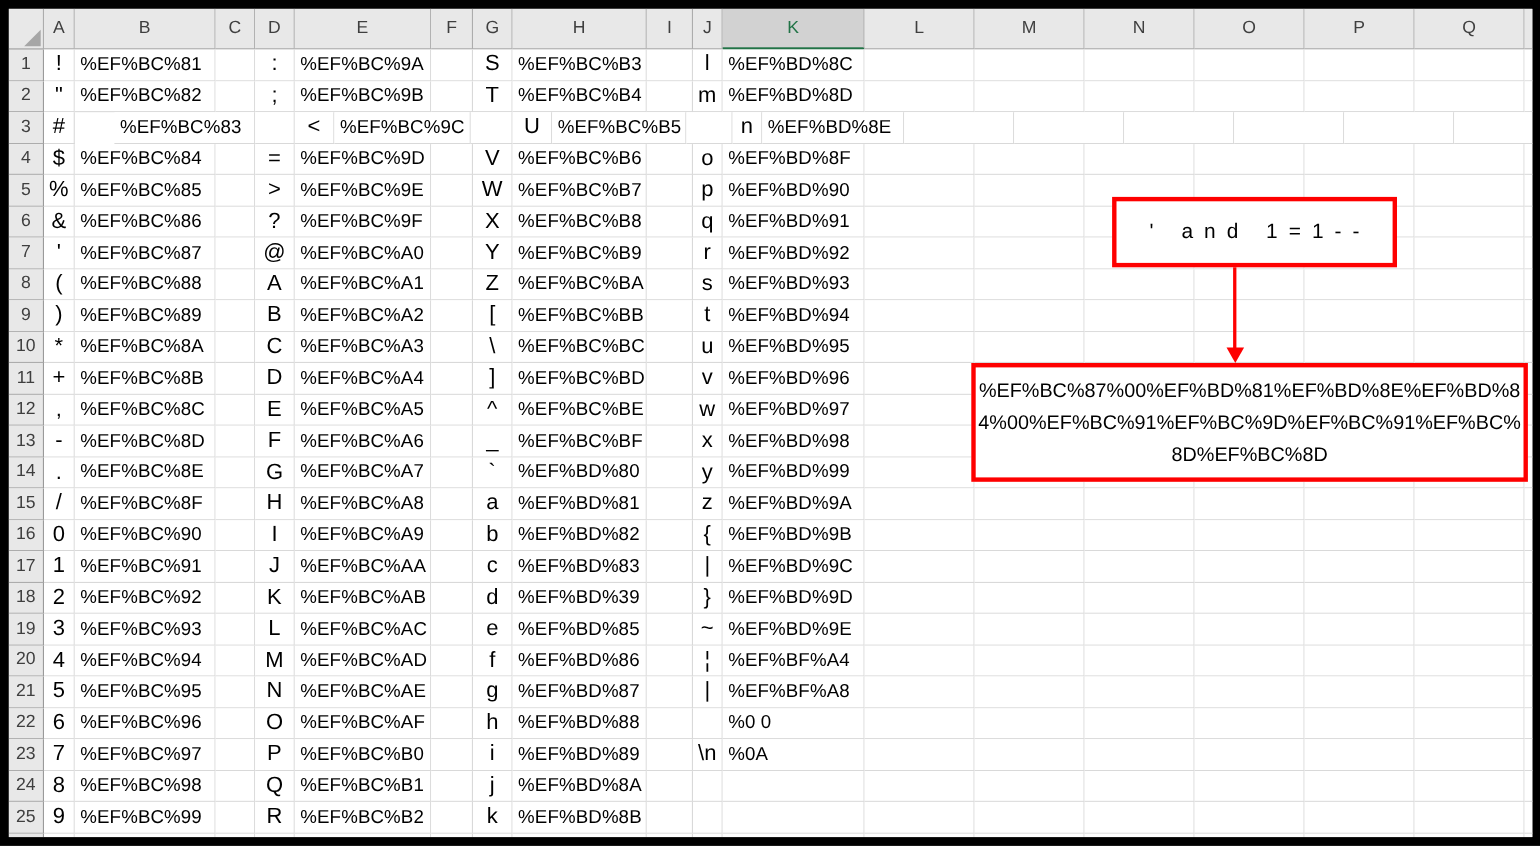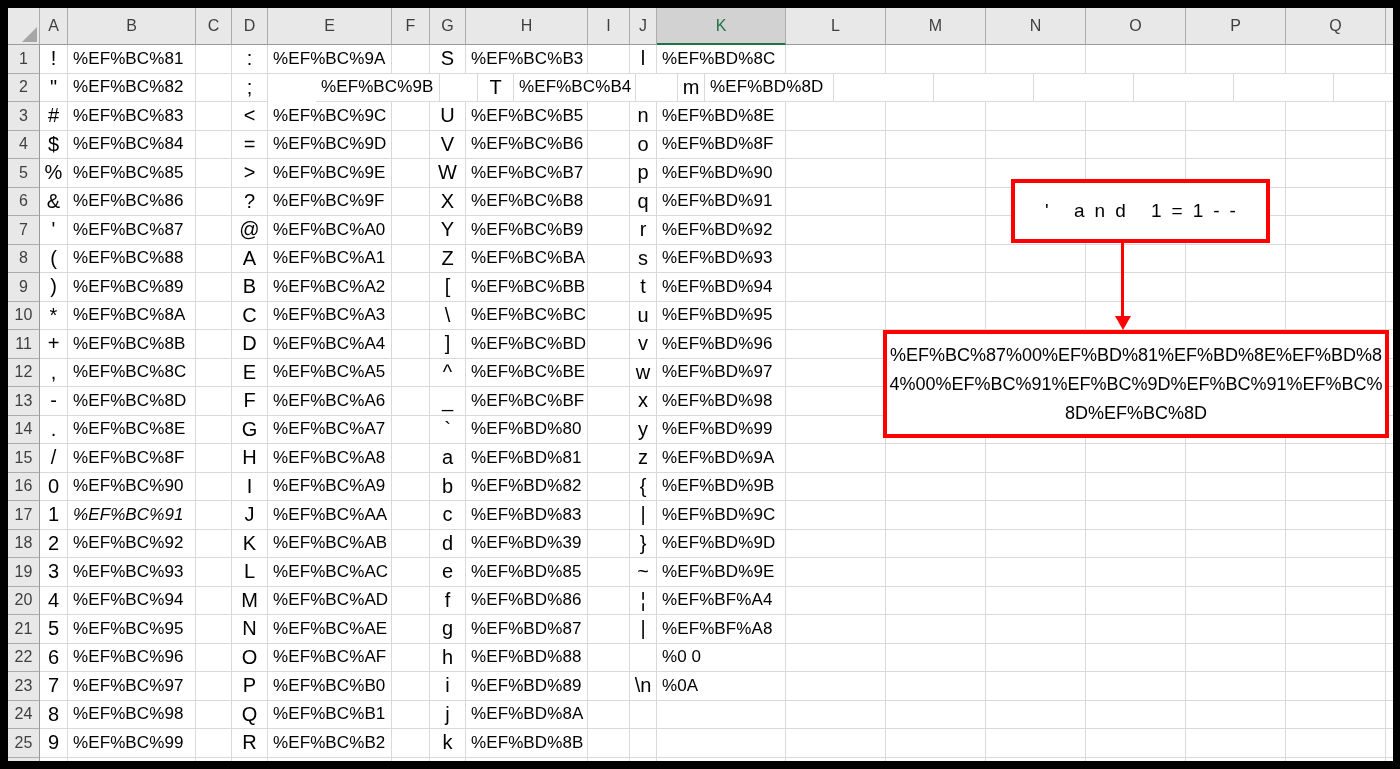--- a/index.html
+++ b/index.html
@@ -119,39 +119,39 @@
         <div class="cell" style="width: 100px;"></div>
         <div class="cell" style="width: 100px;"></div>
         <div class="cell" style="width: 20px;"></div>
       </div>
       <div class="sheet-row">
         <div class="cell rowhdr" style="width: 32px;">2</div>
         <div class="cell char" style="width: 28px;">"</div>
         <div class="cell code" style="width: 128px;">%EF%BC%82</div>
         <div class="cell" style="width: 36px;"></div>
         <div class="cell char" style="width: 36px;">;</div>
-        <div class="cell code" style="width: 124px; margin-left: 48px;">%EF%BC%9B</div>
+        <div class="cell code" style="width: 124px;">%EF%BC%9B</div>
         <div class="cell" style="width: 38px;"></div>
         <div class="cell char" style="width: 36px;">T</div>
         <div class="cell code" style="width: 122px;">%EF%BC%B4</div>
         <div class="cell" style="width: 42px;"></div>
         <div class="cell char" style="width: 27px;">m</div>
         <div class="cell code" style="width: 129px;">%EF%BD%8D</div>
         <div class="cell" style="width: 100px;"></div>
         <div class="cell" style="width: 100px;"></div>
         <div class="cell" style="width: 100px;"></div>
         <div class="cell" style="width: 100px;"></div>
         <div class="cell" style="width: 100px;"></div>
         <div class="cell" style="width: 100px;"></div>
         <div class="cell" style="width: 20px;"></div>
       </div>
       <div class="sheet-row">
         <div class="cell rowhdr" style="width: 32px;">3</div>
         <div class="cell char" style="width: 28px;">#</div>
-        <div class="cell code" style="width: 128px;">%EF%BC%83</div>
+        <div class="cell code" style="width: 128px; margin-left: 36px;">%EF%BC%83</div>
         <div class="cell" style="width: 36px;"></div>
         <div class="cell char" style="width: 36px;">&lt;</div>
         <div class="cell code" style="width: 124px;">%EF%BC%9C</div>
         <div class="cell" style="width: 38px;"></div>
         <div class="cell char" style="width: 36px;">U</div>
         <div class="cell code" style="width: 122px;">%EF%BC%B5</div>
         <div class="cell" style="width: 42px;"></div>
         <div class="cell char" style="width: 27px;">n</div>
         <div class="cell code" style="width: 129px;">%EF%BD%8E</div>
         <div class="cell" style="width: 100px;"></div>
@@ -431,21 +431,21 @@
         <div class="cell" style="width: 100px;"></div>
         <div class="cell" style="width: 100px;"></div>
         <div class="cell" style="width: 100px;"></div>
         <div class="cell" style="width: 100px;"></div>
         <div class="cell" style="width: 100px;"></div>
         <div class="cell" style="width: 20px;"></div>
       </div>
       <div class="sheet-row">
         <div class="cell rowhdr" style="width: 32px;">17</div>
         <div class="cell char" style="width: 28px;">1</div>
-        <div class="cell code" style="width: 128px; font-style: italic;">%EF%BC%91</div>
+        <div class="cell code" style="width: 128px;">%EF%BC%91</div>
         <div class="cell" style="width: 36px;"></div>
         <div class="cell char" style="width: 36px;">J</div>
         <div class="cell code" style="width: 124px;">%EF%BC%AA</div>
         <div class="cell" style="width: 38px;"></div>
         <div class="cell char" style="width: 36px;">c</div>
         <div class="cell code" style="width: 122px;">%EF%BD%83</div>
         <div class="cell" style="width: 42px;"></div>
         <div class="cell char" style="width: 27px;">|</div>
         <div class="cell code" style="width: 129px;">%EF%BD%9C</div>
         <div class="cell" style="width: 100px;"></div>

